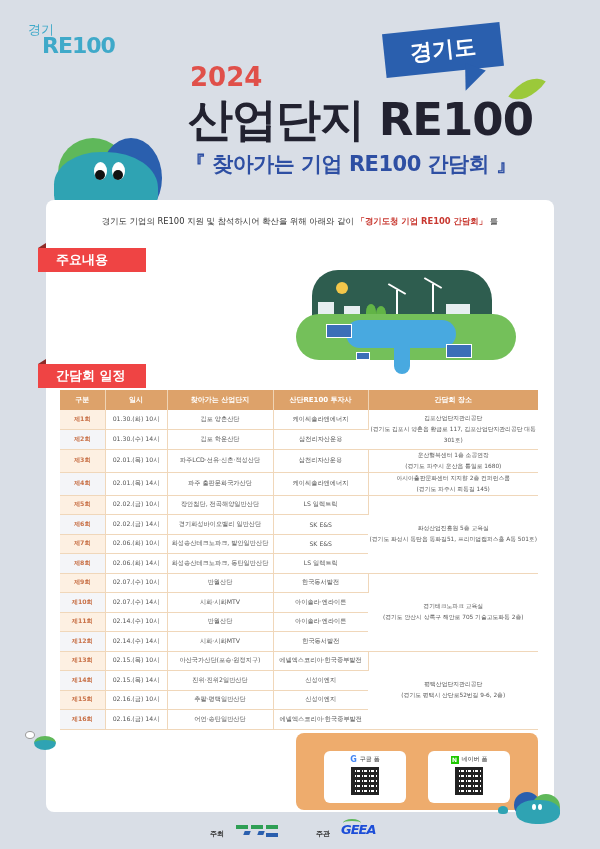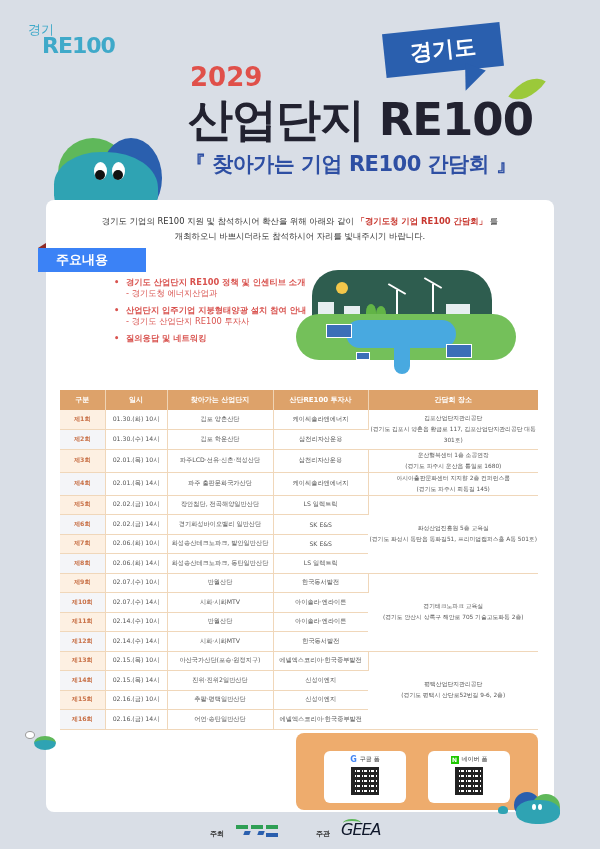--- a/index.html
+++ b/index.html
@@ -51,21 +51,21 @@
   .card {
     position: absolute; left: 46px; top: 200px; width: 508px; height: 612px;
     background: #fff; border-radius: 8px;
   }
   .intro {
     position: absolute; left: 0; top: 14px; width: 508px; text-align: center;
     font-size: 8.4px; line-height: 15px; color: #333;
   }
   .intro b { color: #c8372f; }
   .section-tag {
-    position: absolute; left: -8px; width: 108px; height: 24px; background: #3b82f6;
+    position: absolute; left: -8px; width: 108px; height: 24px; background: #ef4444;
     color: #fff; font-size: 13px; font-weight: bold; line-height: 24px; padding-left: 18px;
   }
   .section-tag::before {
     content: ""; position: absolute; left: 0; top: -5px; width: 0; height: 0;
     border-right: 8px solid #8e2b28; border-top: 5px solid transparent;
   }
   .bullets { position: absolute; left: 68px; top: 76px; font-size: 8.3px; color: #d9534f; }
   .bullets li { list-style: none; position: relative; padding-left: 12px; margin-bottom: 5px; font-weight: bold; line-height: 12px; }
   .bullets li::before { content: "•"; position: absolute; left: 0; top: 0; }
   .bullets li .sub { display: block; font-weight: normal; line-height: 11px; }
@@ -128,36 +128,36 @@
   .mascot-br .b2 { position: absolute; left: 22px; top: 2px; width: 28px; height: 26px; background: #5fb85a; border-radius: 50%; }
   .mascot-br .b3 { position: absolute; left: 6px; top: 8px; width: 44px; height: 24px; background: #2fa3b3; border-radius: 45%; }
   .mascot-br .eye { position: absolute; top: 12px; width: 4px; height: 6px; background: #fff; border-radius: 50%; }
   .heart { position: absolute; left: 498px; top: 806px; width: 10px; height: 8px; background: #2fa3b3; border-radius: 50% 50% 40% 40%; }
 
   .footer { position: absolute; left: 0; top: 815px; width: 600px; height: 30px; }
   .footer .lbl { position: absolute; top: 14px; font-size: 7px; font-weight: bold; color: #333; }
   .footer .gg-logo { position: absolute; left: 236px; top: 10px; width: 42px; height: 16px; }
   .footer .gg-logo i { position: absolute; height: 4px; background: #2f9f55; }
   .footer .gg-logo u { position: absolute; height: 4px; background: #2a5fae; }
-  .footer .gee { position: absolute; left: 341px; top: 6px; width: 46px; height: 22px; color: #0f172a; font-weight: normal; font-size: 16px; font-style: italic; letter-spacing: -1px; line-height: 18px; }
+  .footer .gee { position: absolute; left: 341px; top: 6px; width: 46px; height: 22px; color: #1d4ed8; font-weight: bold; font-size: 13px; font-style: italic; letter-spacing: -1px; line-height: 18px; }
   .footer .gee::before { content: ""; position: absolute; left: 2px; top: -2px; width: 18px; height: 6px; border-top: 2px solid #5fb85a; border-radius: 50%; }
 </style>
 </head>
 <body>
 
 <div class="logo-top">
   <span class="g">경기</span>
   <span class="re">RE100</span>
 </div>
 
 <div class="gg-badge">경기도</div>
 <div class="gg-tail"></div>
 <div class="leaf"></div>
 
-<div class="year">2029</div>
+<div class="year">2024</div>
 <div class="main-title">산업단지 RE100</div>
 <div class="subtitle">『 찾아가는 기업 RE100 간담회 』</div>
 
 <div class="mascot-top">
   <div class="b1"></div>
     <div class="b2"></div>
     <div class="b3"></div>
   <div class="eye" style="left:44px">
       <i></i>
     </div>
@@ -166,57 +166,44 @@
     </div>
   <div class="hand" style="left:34px"></div>
   <div class="hand" style="left:82px"></div>
 </div>
 
 <div class="card">
   <div class="intro">
     <div>
       <span>경기도 기업의 RE100 지원 및 참석하시어 확산을 위해 아래와 같이 </span><b>「경기도청 기업 RE100 간담회」</b><span> 를</span>
     </div>
-    <div>개최하오니 바쁘시더라도 참석하시어 자리를 빛내주시기 바랍니다.</div>
   </div>
 
   <div class="section-tag" style="top:48px">주요내용</div>
 
-  <ul class="bullets">
-    <li>
-      <span>경기도 산업단지 RE100 정책 및 인센티브 소개</span>
-      <span class="sub">- 경기도청 에너지산업과</span>
-    </li>
-    <li>
-      <span>산업단지 입주기업 지붕형태양광 설치 참여 안내</span>
-      <span class="sub">- 경기도 산업단지 RE100 투자사</span>
-    </li>
-    <li>
-      <span>질의응답 및 네트워킹</span>
-    </li>
-  </ul>
 
   <div class="illus">
     <div class="sky"></div>
     <div class="sun"></div>
     <div class="bldg" style="left:22px;top:40px"></div>
     <div class="bldg" style="left:48px;top:44px"></div>
     <div class="tree" style="left:70px;top:42px"></div>
     <div class="tree" style="left:80px;top:44px"></div>
     <div class="turbine" style="left:100px;top:28px"></div>
     <div class="turbine" style="left:136px;top:22px"></div>
     <div class="bldg" style="left:150px;top:42px;width:24px"></div>
     <div class="land"></div>
     <div class="water"></div>
     <div class="river"></div>
     <div class="panel" style="left:30px;top:62px"></div>
     <div class="panel" style="left:150px;top:82px"></div>
     <div class="panel" style="left:60px;top:90px;width:14px;height:8px"></div>
   </div>
 
+  <div class="section-tag" style="top:164px">간담회 일정</div>
 
   <div class="table-wrap">
     <table>
       <colgroup>
         <col style="width:45px">
           <col style="width:62px">
           <col style="width:106px">
           <col style="width:95px">
           <col style="width:170px">
       </colgroup>

